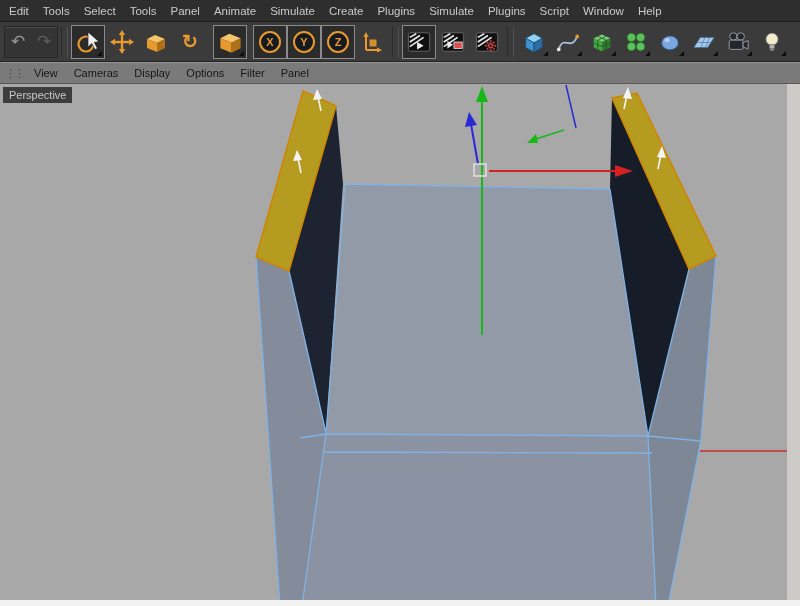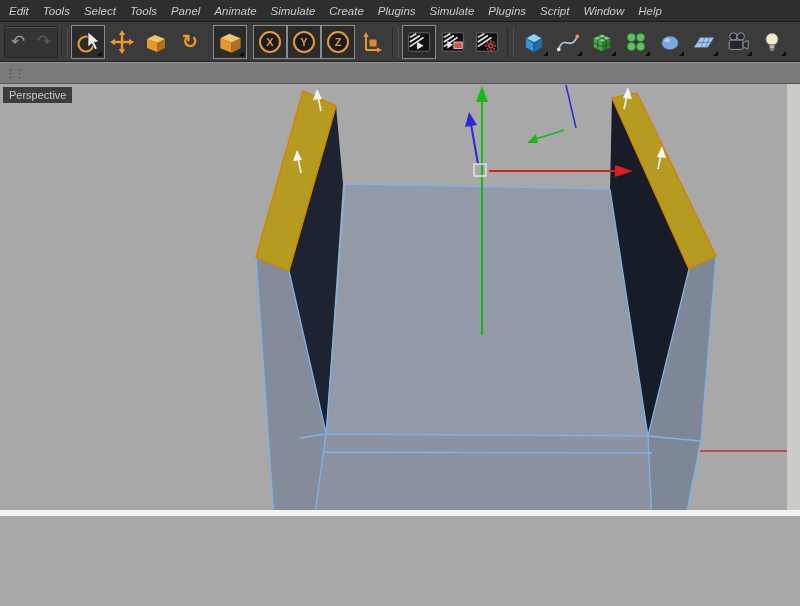--- a/index.html
+++ b/index.html
@@ -1,21 +1,21 @@
 <!DOCTYPE html>
 <html><head>
 <meta charset="utf-8">
 <style>
   *{margin:0;padding:0;box-sizing:border-box;}
   html,body{width:800px;height:606px;overflow:hidden;background:#a8a8a8;font-family:"Liberation Sans",sans-serif;}
   .app{position:relative;width:800px;height:606px;user-select:none;}
 
   
   .menubar{height:22px;background:#2e2e2e;display:flex;align-items:center;padding-left:2px;border-bottom:1px solid #1c1c1c;}
-  .menu-item{color:#c9c9c9;font-size:11.5px;padding:3px 7px;cursor:default;white-space:nowrap;font-style:italic;}
+  .menu-item{color:#c9c9c9;font-size:11.5px;padding:3px 7px;cursor:default;white-space:nowrap;}
 
   
   .toolbar{height:40px;background:#3b3b3b;display:flex;align-items:center;padding-left:4px;border-bottom:1px solid #232323;}
   .tbtn{width:34px;height:34px;display:flex;align-items:center;justify-content:center;position:relative;border:1px solid transparent;flex:none;}
   .tbtn.slim{width:26px;height:28px;}
   .tbtn.pressed{background:#2b2b2b;border:1px solid #8a8a8a;}
   .group{display:flex;border:1px solid #262626;background:#343434;box-shadow:inset 0 1px 0 #4a4a4a;height:32px;align-items:center;flex:none;}
   .sep{width:7px;height:30px;margin:0 3px;border-left:1px solid #2a2a2a;border-right:1px solid #515151;flex:none;}
   .spacer{width:6px;flex:none;}
   .ic{width:24px;height:24px;display:block;}
@@ -26,21 +26,21 @@
   .rot{font-size:19px;color:#e8992e;font-weight:bold;line-height:1;}
   .axis-ball{width:22px;height:22px;border-radius:50%;background:#171a20;border:2px solid #e8992e;color:#e8992e;font-size:11px;font-weight:bold;display:flex;align-items:center;justify-content:center;}
   .fly::after{content:"";position:absolute;right:2px;bottom:2px;border-style:solid;border-width:0 0 5px 5px;border-color:transparent transparent #0d0d0d transparent;}
 
   
   .vpmenu{height:22px;background:#7a7a7a;border-top:1px solid #949494;border-bottom:1px solid #565656;display:flex;align-items:center;padding-left:4px;}
   .vp-item{font-size:11px;color:#161616;padding:3px 8px;cursor:default;}
   .grip{color:#444;font-size:11px;margin:0 3px 0 1px;letter-spacing:-2px;}
 
   
-  .viewport{position:relative;width:800px;height:432px;background:#a8a8a8;overflow:hidden;}
+  .viewport{position:relative;width:800px;height:522px;background:#a8a8a8;overflow:hidden;}
   .scene{position:absolute;left:0;top:0;}
   .persp-label{position:absolute;left:3px;top:3px;background:#3d3d3d;color:#c9c9c9;font-size:11px;padding:2px 6px;}
   .right-strip{position:absolute;right:0;top:0;width:13px;height:522px;background:#cdcbc7;}
   .bottom-strip{position:absolute;left:0;bottom:0;width:800px;height:6px;background:#f2f2f2;}
 </style>
 </head>
 <body>
 
 <div class="app">
 
@@ -245,20 +245,28 @@
       <svg class="ic" viewBox="0 0 26 26">
         <circle cx="13" cy="10" r="6.5" fill="#f2eccd" stroke="#8a8a8a"></circle>
         <rect x="10.5" y="16" width="5" height="4" fill="#b9b9b9" stroke="#777"></rect>
         <rect x="11" y="20.5" width="4" height="2" fill="#8f8f8f"></rect>
       </svg>
     </div>
   </div>
 
   <div class="vpmenu">
     <span class="grip">⋮⋮</span>
+    <span style="display:flex">
+        <span class="vp-item">View</span>
+        <span class="vp-item">Cameras</span>
+        <span class="vp-item">Display</span>
+        <span class="vp-item">Options</span>
+        <span class="vp-item">Filter</span>
+        <span class="vp-item">Panel</span>
+      </span>
   </div>
 
   <div class="viewport">
     <svg class="scene" viewBox="0 0 800 522" width="800" height="522">
       <rect x="0" y="0" width="800" height="522" fill="#a8a8a8"></rect>
 
       <g>
         <polygon points="256,173 289,187 326,349 302,522 280,522" fill="#848c9b"></polygon>
         <polygon points="689,185 716,172 701,356 668,522 656,522 648,352" fill="#7e8795"></polygon>
         <polygon points="345,100 610,105 648,352 326,350" fill="#929aa8"></polygon>

